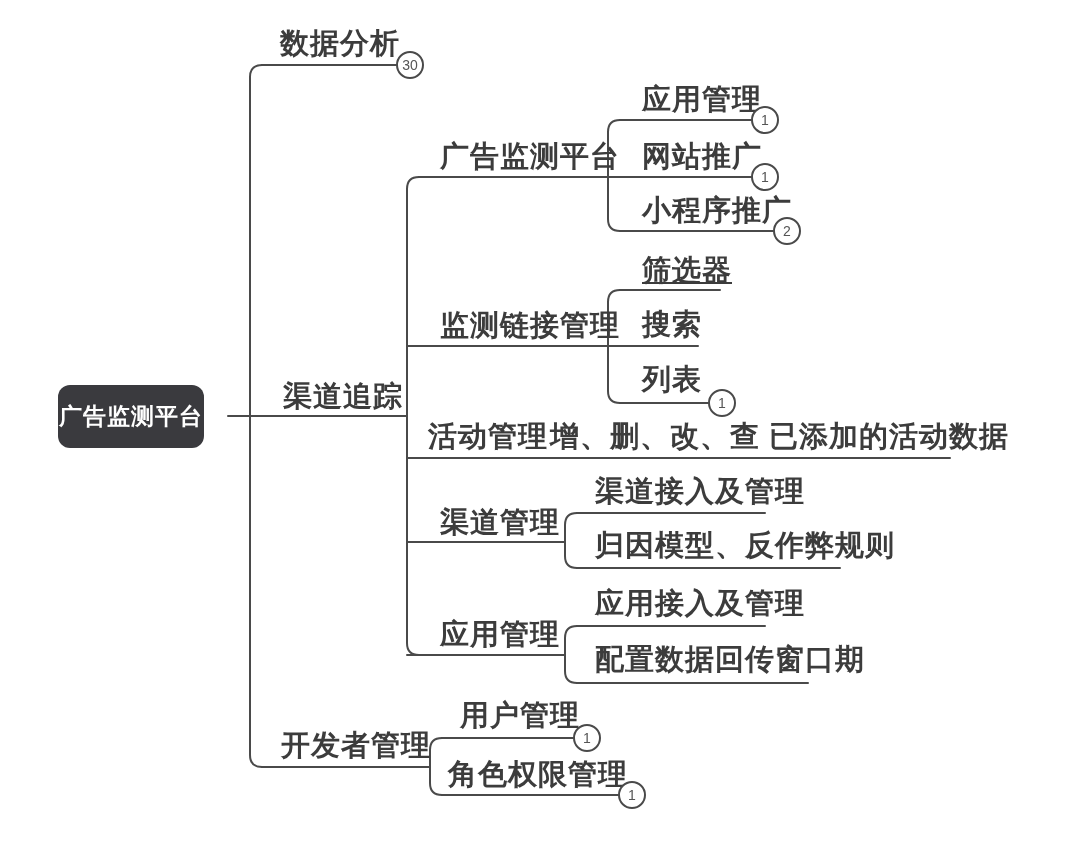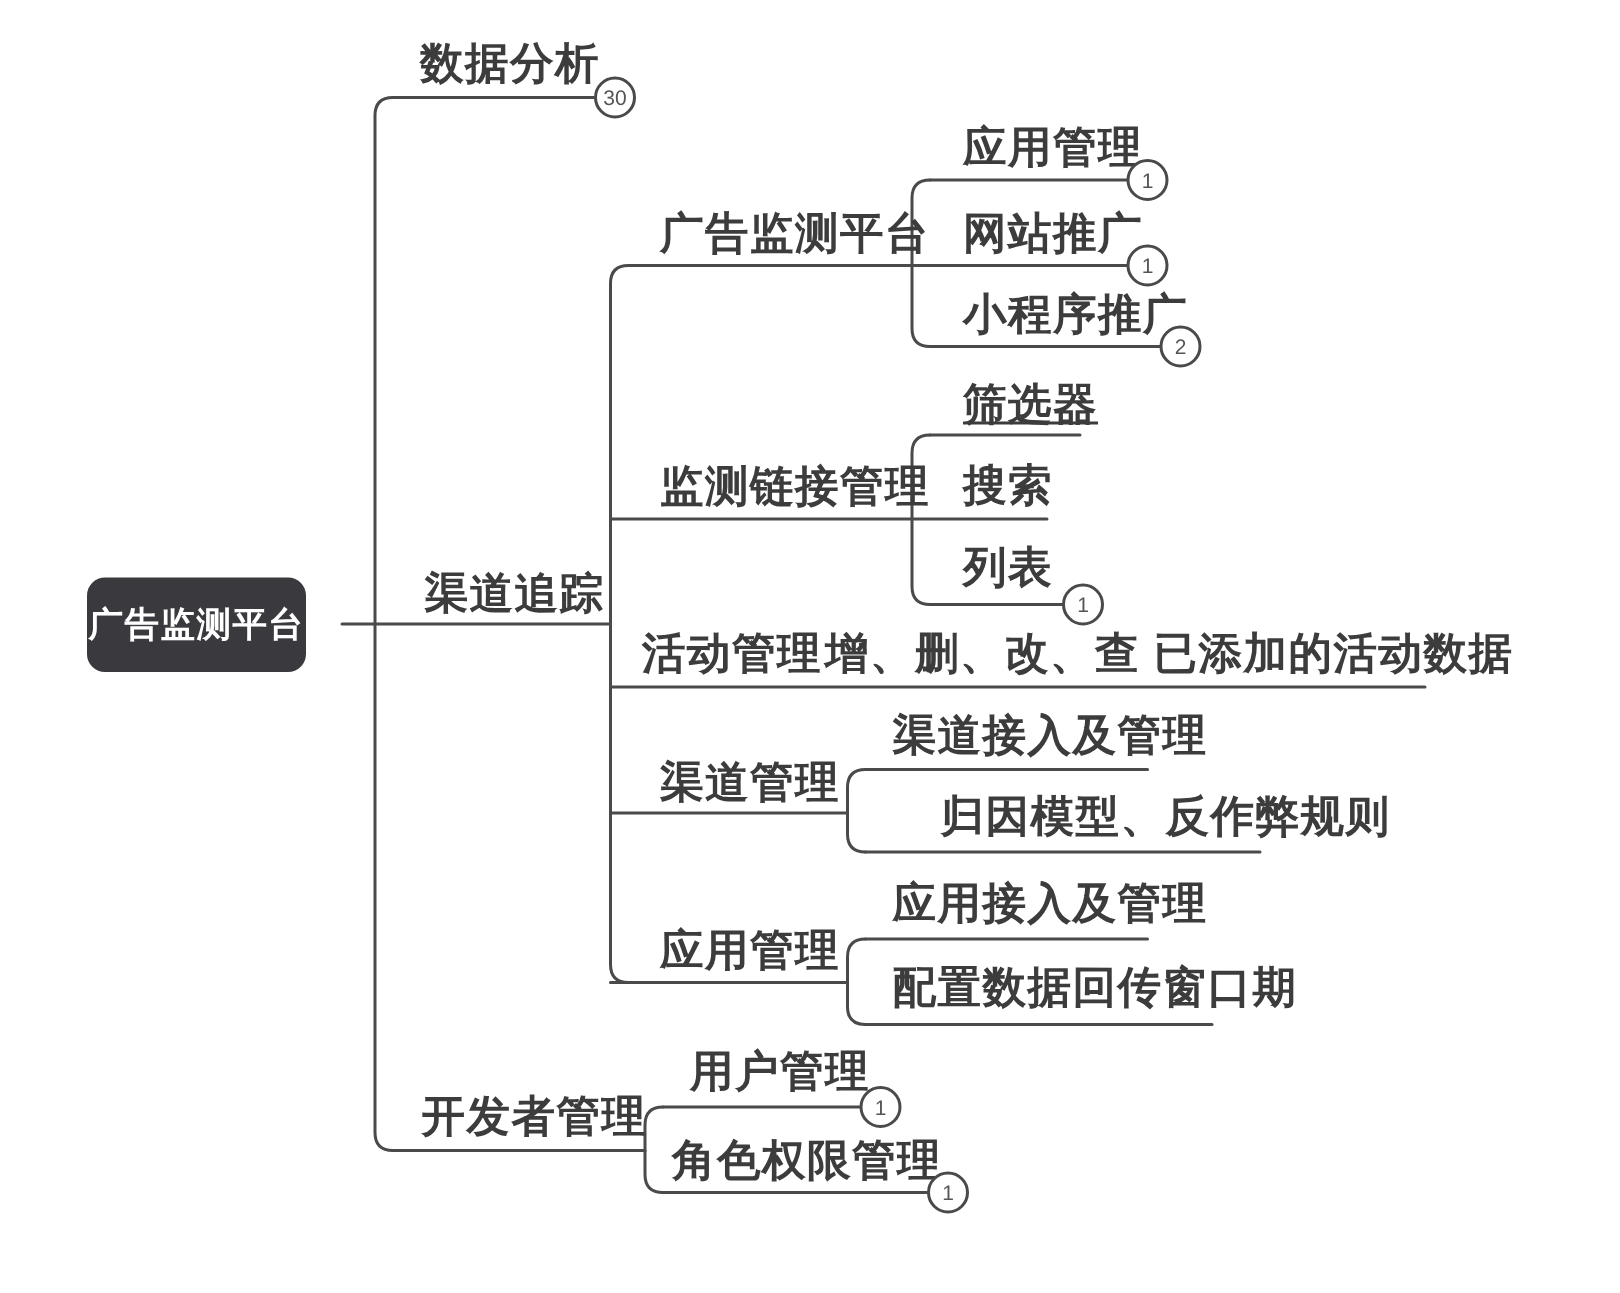--- a/index.html
+++ b/index.html
@@ -132,21 +132,21 @@
   <div class="node" style="left:440px;top:312px;">监测链接管理</div>
   <div class="node" style="left:642px;top:257px;text-decoration:underline;">筛选器</div>
   <div class="node" style="left:642px;top:311px;">搜索</div>
   <div class="node" style="left:642px;top:366px;">列表</div>
 
   <div class="node" style="left:428px;top:423px;">活动管理</div>
   <div class="node" style="left:550px;top:423px;">增、删、改、查 已添加的活动数据</div>
 
   <div class="node" style="left:440px;top:509px;">渠道管理</div>
   <div class="node" style="left:595px;top:478px;">渠道接入及管理</div>
-  <div class="node" style="left:627px;top:532px;">归因模型、反作弊规则</div>
+  <div class="node" style="left:595px;top:532px;">归因模型、反作弊规则</div>
 
   <div class="node" style="left:440px;top:621px;">应用管理</div>
   <div class="node" style="left:595px;top:646px;">配置数据回传窗口期</div>
   <div class="node" style="left:595px;top:590px;">应用接入及管理</div>
 
   <div class="node" style="left:460px;top:702px;">用户管理</div>
   <div class="node" style="left:448px;top:761px;">角色权限管理</div>
 
   <div class="badge" style="left:396px;top:51px;">30</div>
   <div class="badge" style="left:751px;top:106px;">1</div>

